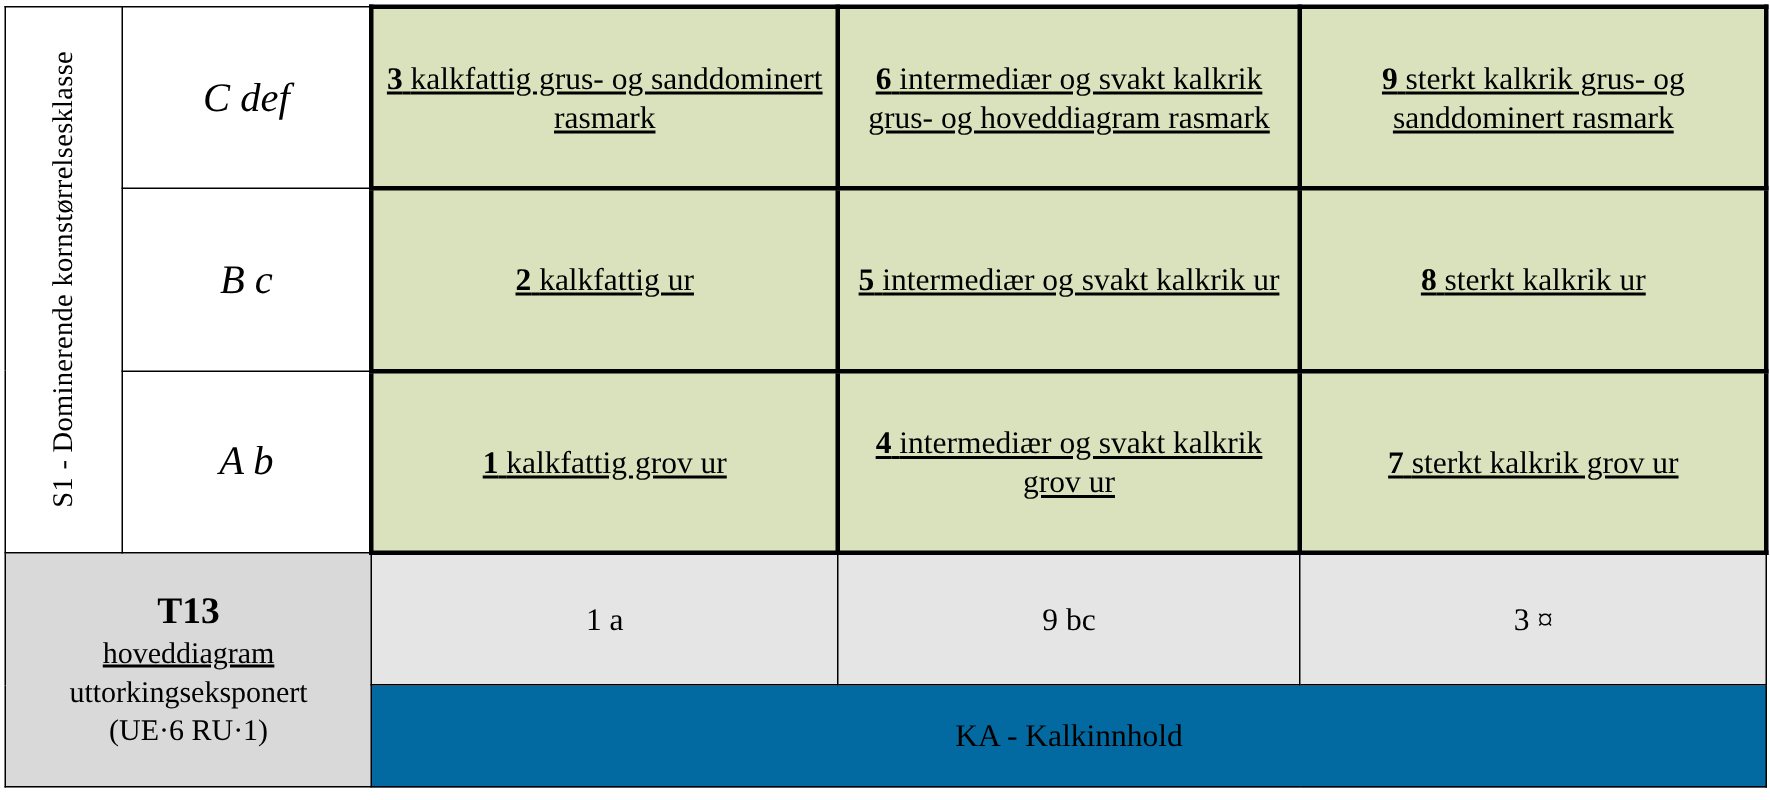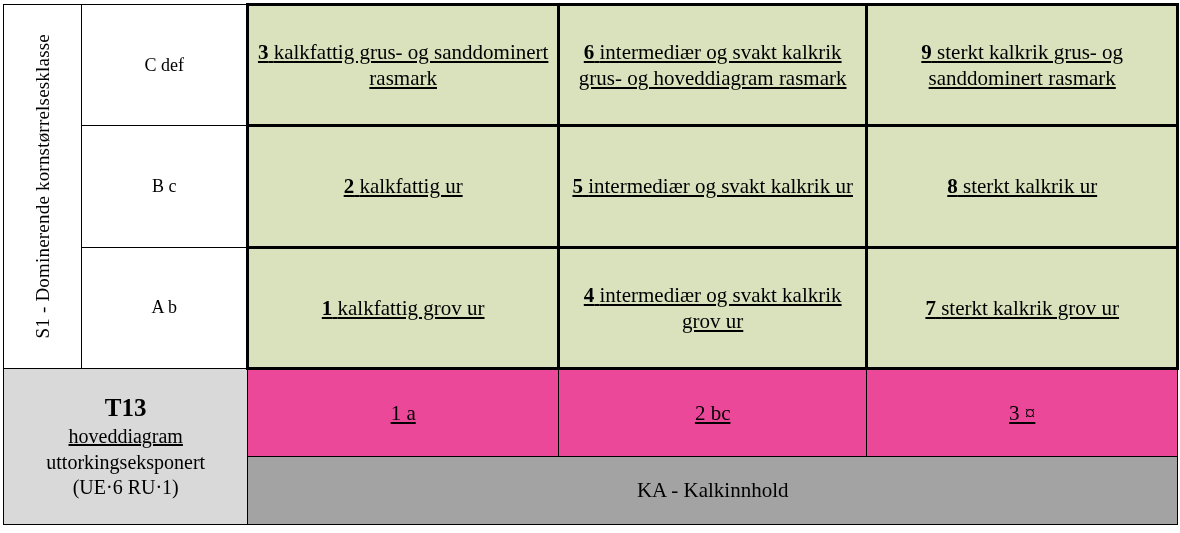--- a/index.html
+++ b/index.html
@@ -55,22 +55,23 @@
     letter-spacing: 0.2px;
   }
   .axis-inner {
     height: 355px;
     display: flex;
     align-items: center;
     justify-content: center;
   }
 
   .rowlab {
-    font-size: 18px;
+    font-size: 27px;
     height: 118px;
+    font-style: italic;
   }
 
   .cell {
     background: #d9e2bd;
     font-size: 21px;
     line-height: 1.25;
     border: 3px solid #000000 !important;
     height: 118px;
     text-decoration: underline;
   }
@@ -86,27 +87,26 @@
     padding: 6px 4px;
   }
   .corner .l1 { font-weight: bold; font-size: 25px; }
   .corner .l2 { text-decoration: underline; }
   .corner .l3 { font-weight: normal; }
   .corner .l4 { }
 
   .xtick {
     font-size: 21px;
     height: 88px;
-    background: #ec4899;
-    text-decoration: underline;
+    background: #e5e5e5;
   }
   .xaxis {
     font-size: 21px;
     height: 68px;
-    background: #a3a3a3;
+    background: #0369a1;
   }
 </style>
 </head>
 <body>
 
 <div class="matrix-wrap">
   <table class="matrix">
     <colgroup>
       <col class="c-axis">
       <col class="c-rowlab">
@@ -166,21 +166,21 @@
         </td>
       </tr>
       <tr>
         <td class="corner" colspan="2" rowspan="2">
           <div class="l1">T13</div>
           <div class="l2">hoveddiagram</div>
           <div class="l3">uttorkingseksponert</div>
           <div class="l4">(UE·6 RU·1)</div>
         </td>
         <td class="xtick">1 a</td>
-        <td class="xtick">2 bc</td>
+        <td class="xtick">9 bc</td>
         <td class="xtick">3 ¤</td>
       </tr>
       <tr>
         <td class="xaxis" colspan="3">KA - Kalkinnhold</td>
       </tr>
     </tbody>
   </table>
 </div>
 
 </body></html>

